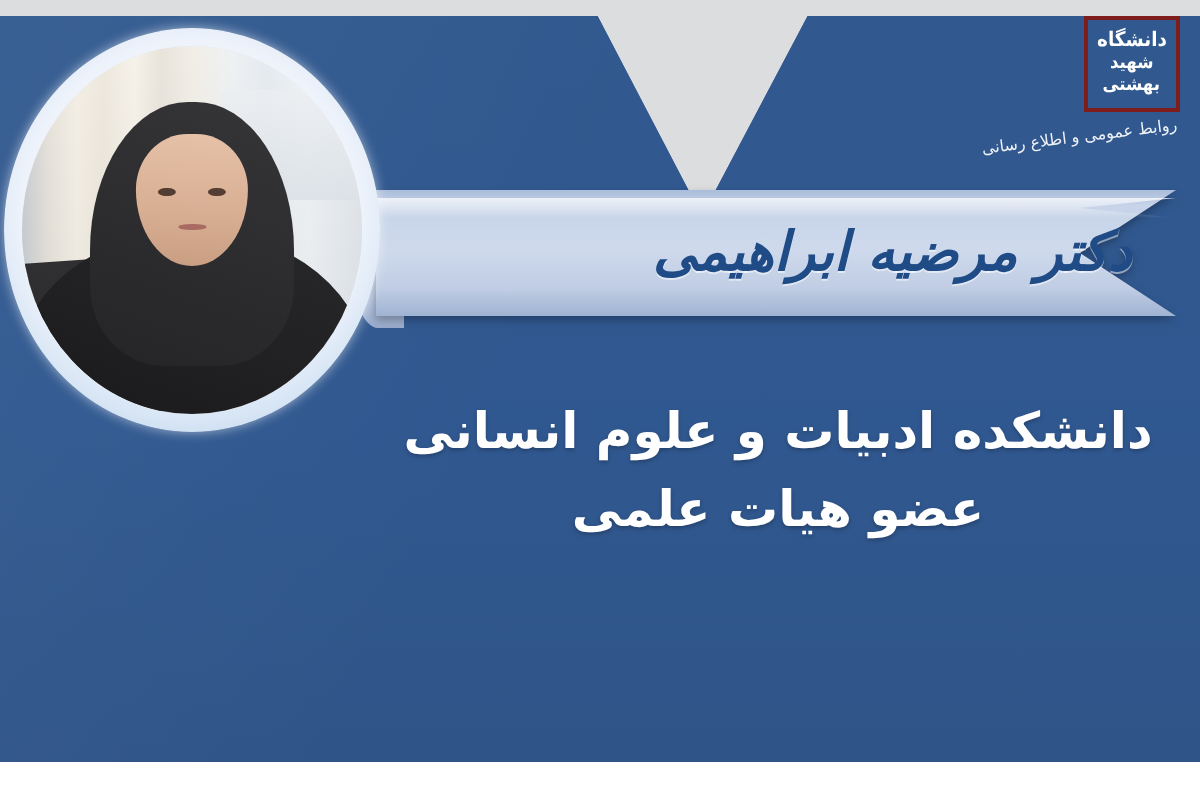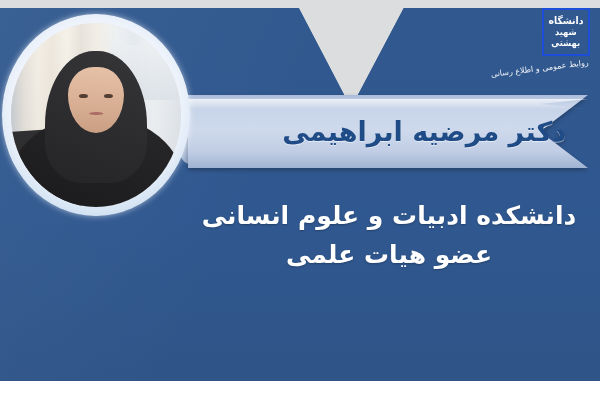--- a/index.html
+++ b/index.html
@@ -188,23 +188,24 @@
     inset: 0;
     background: linear-gradient(200deg, rgba(255,255,255,0.10) 0%, rgba(0,0,0,0.05) 100%);
   }
 
   
   .ribbon {
     position: absolute;
     left: 188px;
     top: 95px;
     width: 400px;
-    height: 73px;
+    height: 63px;
     z-index: 3;
     filter: drop-shadow(0 2px 2px rgba(0,0,0,0.28));
+    font-style: italic;
   }
   .ribbon-body {
     position: absolute;
     inset: 0;
     background: linear-gradient(180deg,
         #a9bcda 0%,
         #c6d3e8 12%,
         #ced9ec 48%,
         #c0cde4 78%,
         #9fb3d2 100%);
@@ -279,21 +280,21 @@
     width: 78px;
     height: 72px;
     z-index: 5;
   }
   .logo-box {
     position: absolute;
     right: 0;
     top: 0;
     width: 48px;
     height: 48px;
-    border: 2px solid #1d4ed8;
+    border: 2px solid #7f1d1d;
     box-sizing: border-box;
   }
   .logo-box-inner {
     position: absolute;
     inset: 3px;
     display: flex;
     flex-direction: column;
     align-items: center;
     justify-content: center;
     gap: 1px;

